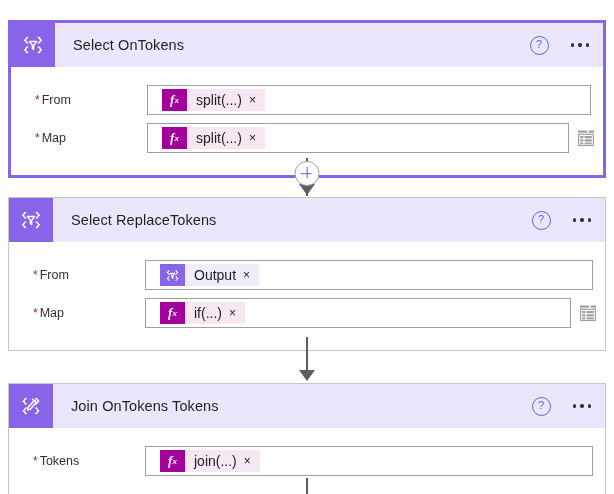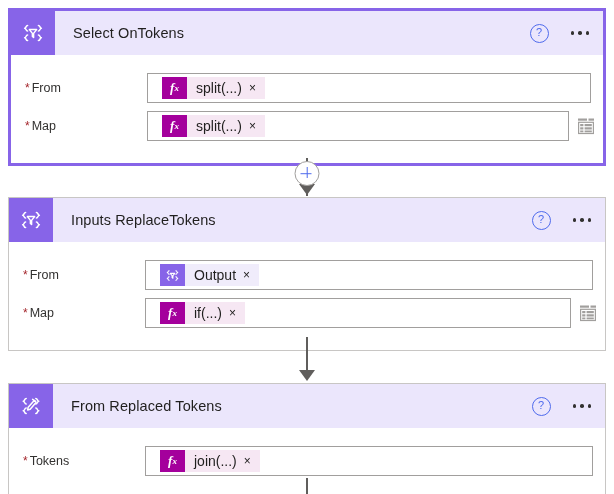--- a/index.html
+++ b/index.html
@@ -107,21 +107,21 @@
   .field-row {
     display: flex;
     align-items: center;
     height: 30px;
     margin: 8px 0;
     position: relative;
   }
   .field-label {
     width: 136px;
     flex: 0 0 136px;
-    padding-left: 14px;
+    padding-left: 24px;
     box-sizing: border-box;
     font-size: 12.5px;
     color: #323130;
     white-space: nowrap;
   }
   .req {
     color: #a4262c;
     font-size: 12px;
     margin-right: 2px;
   }
@@ -238,21 +238,21 @@
   .plus-btn::after {
     top: 50%; left: 5px; height: 1.6px; width: 11px;
     transform: translateY(-50%);
   }
 </style>
 </head>
 <body>
 
 <div id="canvas">
 
-  <div class="card selected" style="top:8px;">
+  <div class="card selected" style="top:20px;">
     <div class="card-header">
       <div class="card-icon">
         <svg width="26" height="24" viewBox="0 0 26 24" aria-hidden="true">
           <g fill="none" stroke="#ffffff" stroke-width="1.5" stroke-linecap="round" stroke-linejoin="round">
             <path d="M7.6 4.4 C5.6 4.4 6.4 7.2 4.6 7.2 C6.4 7.2 5.6 10 7.6 10"></path>
             <path d="M7.6 14 C5.6 14 6.4 16.8 4.6 16.8 C6.4 16.8 5.6 19.6 7.6 19.6"></path>
             <path d="M18.4 4.4 C20.4 4.4 19.6 7.2 21.4 7.2 C19.6 7.2 20.4 10 18.4 10"></path>
             <path d="M18.4 14 C20.4 14 19.6 16.8 21.4 16.8 C19.6 16.8 20.4 19.6 18.4 19.6"></path>
             <path d="M9.4 8.6 H16.6 L13.6 12.4 V16.4 L12.4 15.4 V12.4 Z"></path>
           </g>
@@ -326,21 +326,21 @@
         <svg width="26" height="24" viewBox="0 0 26 24" aria-hidden="true">
           <g fill="none" stroke="#ffffff" stroke-width="1.5" stroke-linecap="round" stroke-linejoin="round">
             <path d="M7.6 4.4 C5.6 4.4 6.4 7.2 4.6 7.2 C6.4 7.2 5.6 10 7.6 10"></path>
             <path d="M7.6 14 C5.6 14 6.4 16.8 4.6 16.8 C6.4 16.8 5.6 19.6 7.6 19.6"></path>
             <path d="M18.4 4.4 C20.4 4.4 19.6 7.2 21.4 7.2 C19.6 7.2 20.4 10 18.4 10"></path>
             <path d="M18.4 14 C20.4 14 19.6 16.8 21.4 16.8 C19.6 16.8 20.4 19.6 18.4 19.6"></path>
             <path d="M9.4 8.6 H16.6 L13.6 12.4 V16.4 L12.4 15.4 V12.4 Z"></path>
           </g>
         </svg>
       </div>
-      <div class="card-title">Inputs ReplaceTokens</div>
+      <div class="card-title">Select ReplaceTokens</div>
       <div class="header-actions">
         <div class="help-icon">?</div>
         <div class="dots">
             <i></i>
             <i></i>
             <i></i>
           </div>
       </div>
     </div>
     <div class="card-body">
@@ -408,21 +408,21 @@
           <g fill="none" stroke="#ffffff" stroke-width="1.5" stroke-linecap="round" stroke-linejoin="round">
             <path d="M8.2 4.4 C6.2 4.4 7 7.2 5.2 7.2 C7 7.2 6.2 10 8.2 10"></path>
             <path d="M8.2 14 C6.2 14 7 16.8 5.2 16.8 C7 16.8 6.2 19.6 8.2 19.6"></path>
             <path d="M17.8 4.4 C19.8 4.4 19 7.2 20.8 7.2 C19 7.2 19.8 10 17.8 10"></path>
             <path d="M17.8 14 C19.8 14 19 16.8 20.8 16.8 C19 16.8 19.8 19.6 17.8 19.6"></path>
             <path d="M16.2 6.6 L10.2 13.2 L9.6 16 L12.2 15.2 L18 8.6 Z"></path>
             <path d="M14.6 5.4 L17.6 7.4"></path>
           </g>
         </svg>
       </div>
-      <div class="card-title">From Replaced Tokens</div>
+      <div class="card-title">Join OnTokens Tokens</div>
       <div class="header-actions">
         <div class="help-icon">?</div>
         <div class="dots">
             <i></i>
             <i></i>
             <i></i>
           </div>
       </div>
     </div>
     <div class="card-body">

